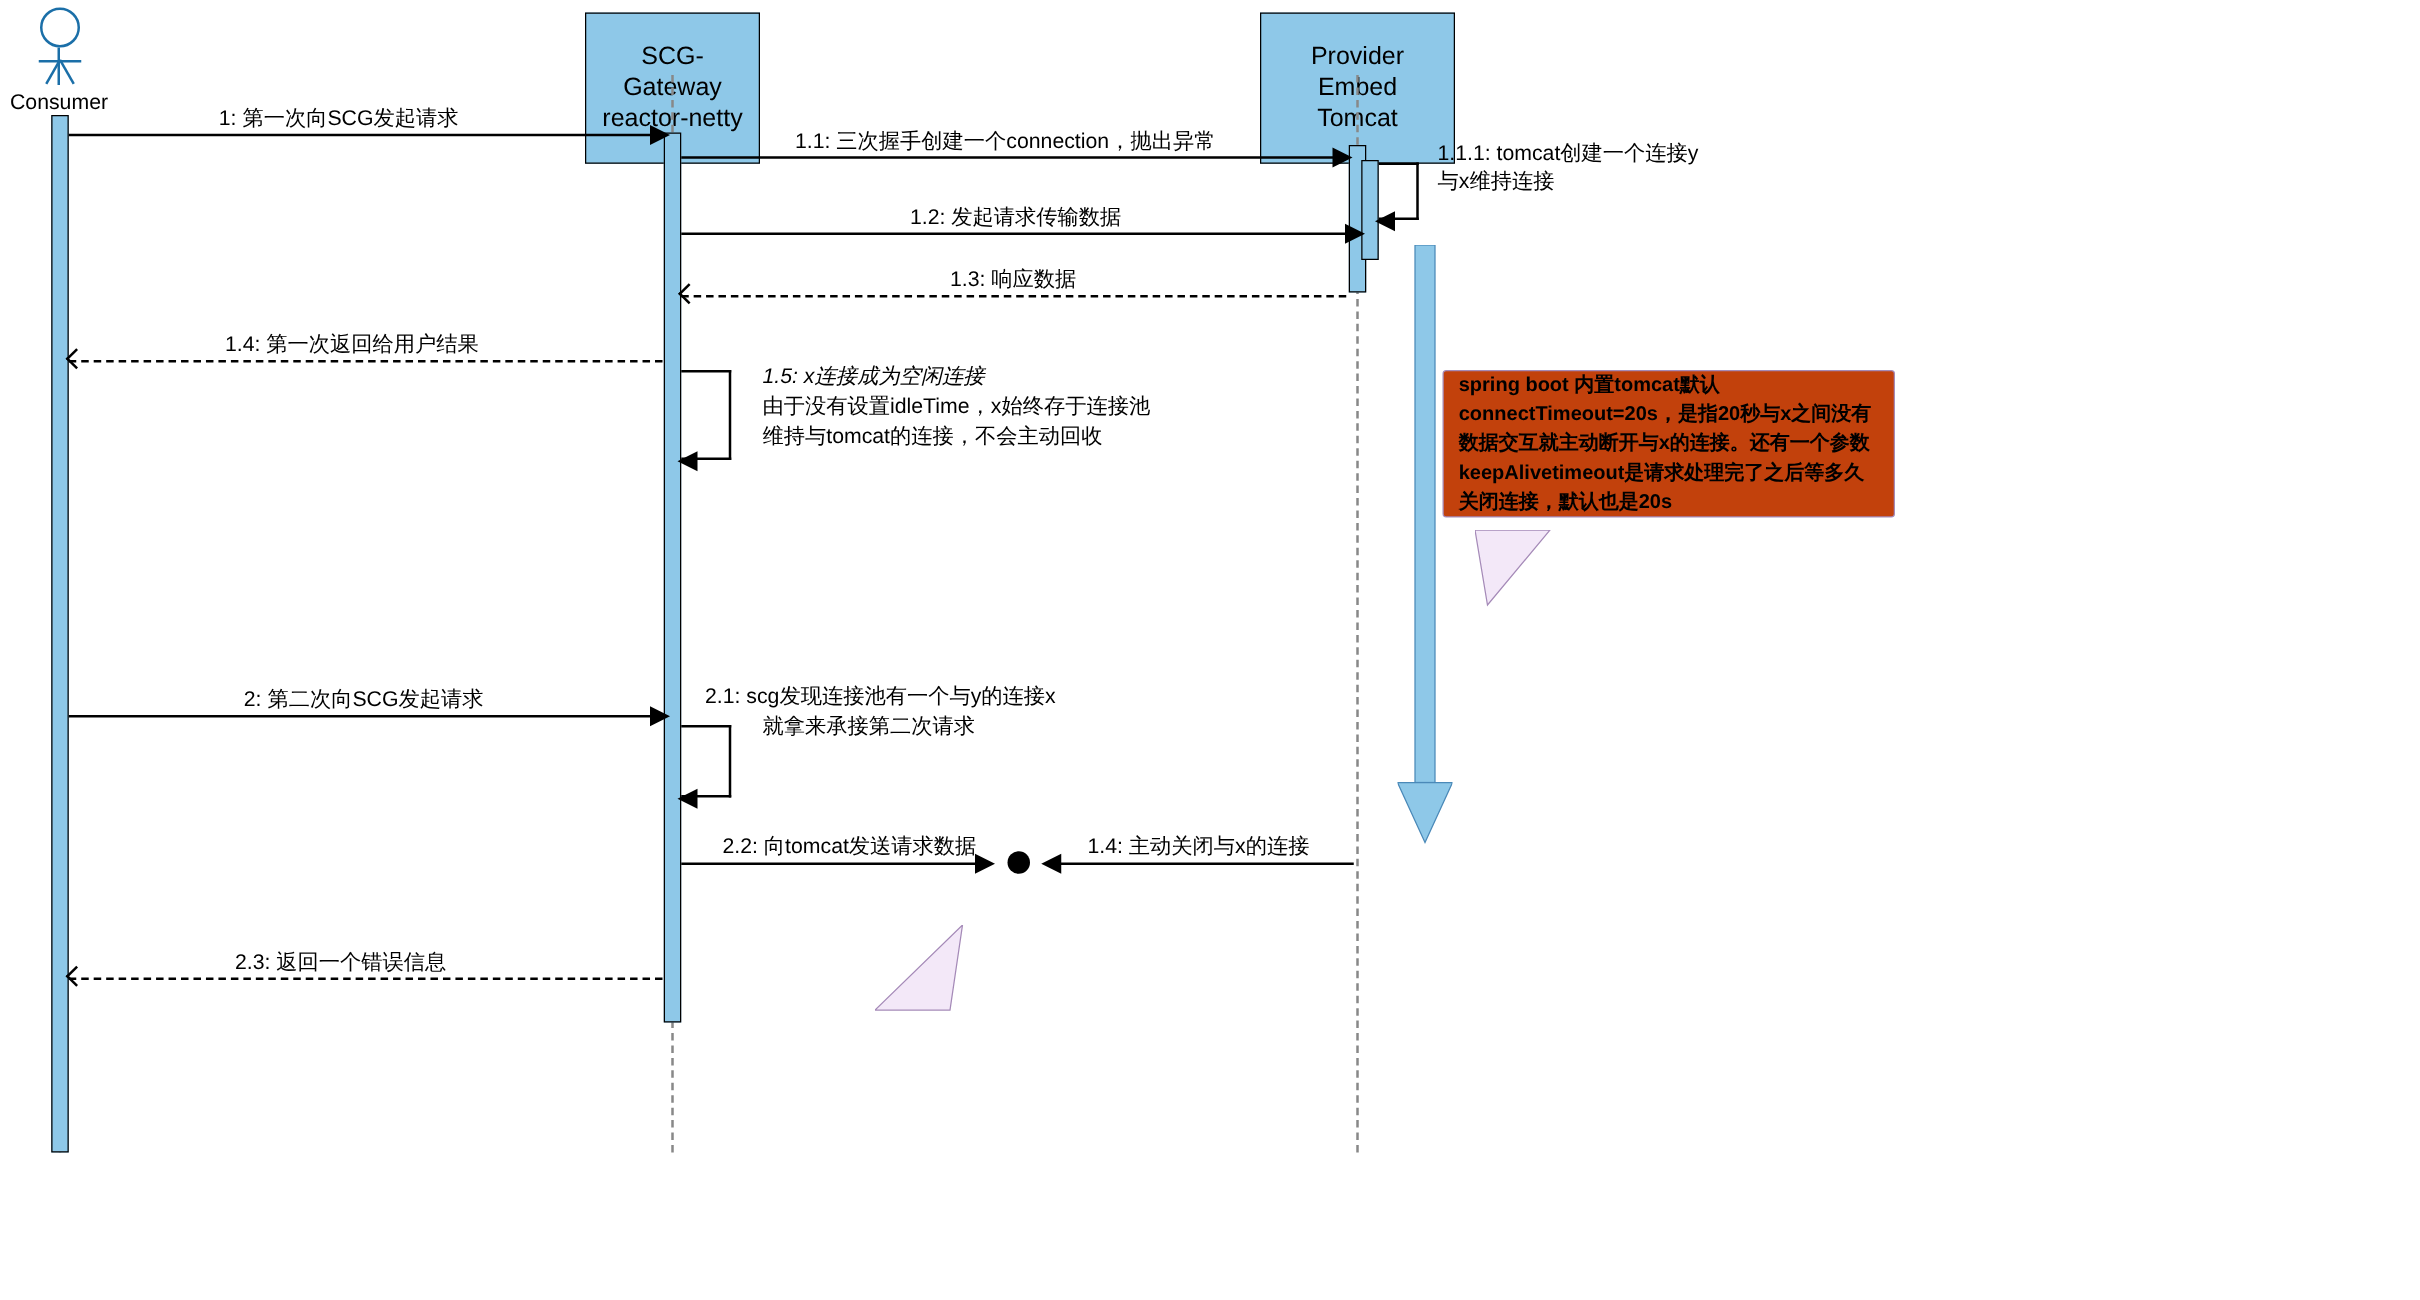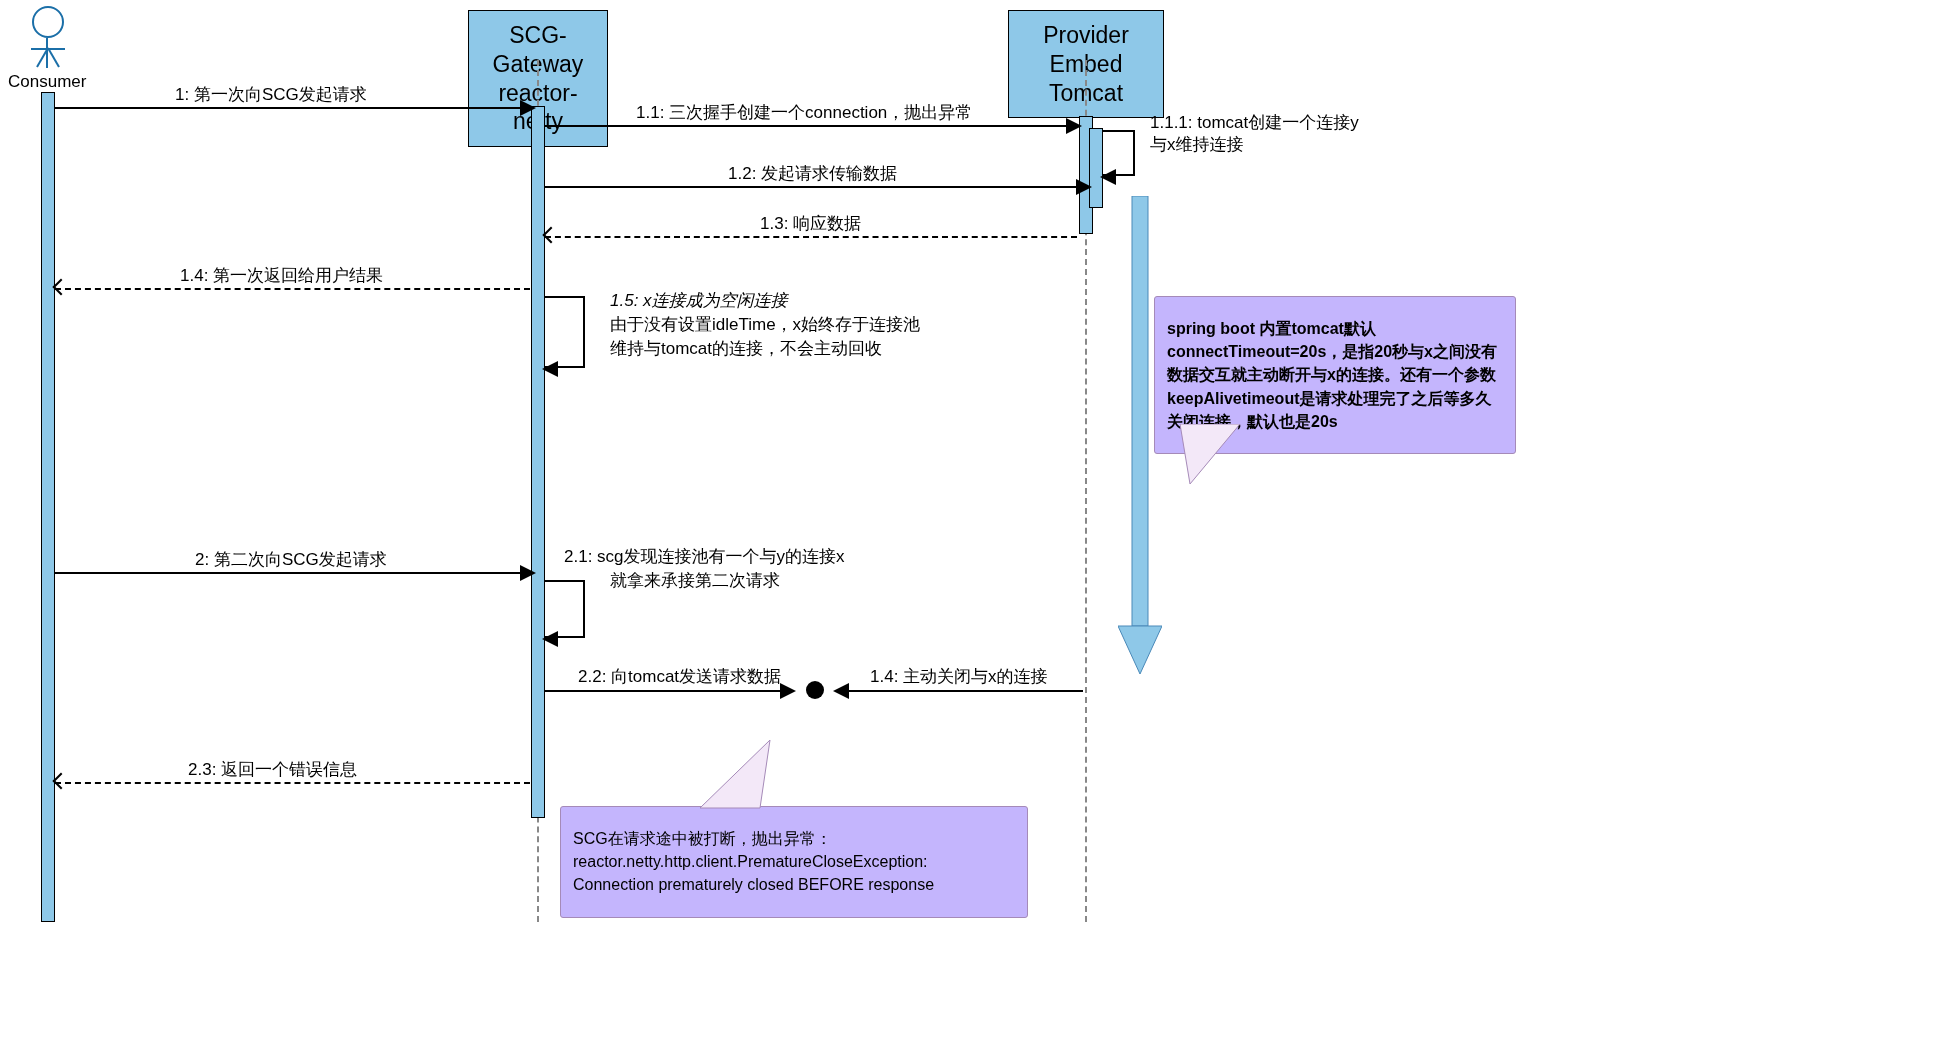--- a/index.html
+++ b/index.html
@@ -5,31 +5,31 @@
   * { box-sizing: border-box; margin: 0; padding: 0; }
   html, body { width: 1936px; height: 1040px; background: #fff; font-family: "Helvetica Neue", Arial, "PingFang SC", "Microsoft YaHei", sans-serif; }
   .canvas { position: relative; width: 1536px; height: 1040px; }
   .actor-head { position: absolute; width: 32px; height: 32px; border: 2px solid #1b6fa8; border-radius: 50%; }
   .actor-body { position: absolute; }
   .actor-body::before { content:""; position:absolute; left:15px; top:0; width:2px; height:30px; background:#1b6fa8; }
   .actor-body .arms { position:absolute; left:0; top:10px; width:34px; height:2px; background:#1b6fa8; }
   .actor-body .leg1 { position:absolute; left:6px; top:28px; width:22px; height:2px; background:#1b6fa8; transform: rotate(60deg); transform-origin: right center;}
   .actor-body .leg2 { position:absolute; left:6px; top:28px; width:22px; height:2px; background:#1b6fa8; transform: rotate(-60deg); transform-origin: left center;}
   .actor-label { position:absolute; font-size: 17px; color:#000; }
-  .participant-box { position:absolute; background:#8ec8e8; border:1px solid #000; text-align:center; padding:10px 12px; font-size:23px; line-height:1.25; }
+  .participant-box { position:absolute; background:#8ec8e8; border:1px solid #000; text-align:center; padding:22px 12px; font-size:20px; line-height:1.25; }
   .lifeline { position:absolute; width:0; border-left:2px dashed #888; }
   .activation { position:absolute; width:14px; background:#8ec8e8; border:1px solid #000; }
   .msg { position:absolute; height:2px; background:#000; }
   .msg.dashed { background:none; border-top:2px dashed #000; height:0; }
   .arrow-r { position:absolute; width:0; height:0; border-top:8px solid transparent; border-bottom:8px solid transparent; border-left:16px solid #000; }
   .arrow-l { position:absolute; width:0; height:0; border-top:8px solid transparent; border-bottom:8px solid transparent; border-right:16px solid #000; }
   .arrow-l-open { position:absolute; width:12px; height:12px; border-top:2px solid #000; border-left:2px solid #000; transform: rotate(-45deg); }
   .label { position:absolute; font-size:17px; text-align:left; white-space:pre; line-height:1.35; }
   .selfmsg { position:absolute; border:2px solid #000; border-left:none; }
-  .note { position:absolute; background:#c4b5fd; border:1px solid #a58ab8; border-radius:3px; padding:20px 12px; font-size:16px; line-height:1.45; font-weight:600; }
+  .note { position:absolute; background:#c2410c; border:1px solid #a58ab8; border-radius:3px; padding:0 12px; font-size:16px; line-height:1.45; font-weight:600; }
   .note-tail { position:absolute; }
   .collision { position:absolute; width:18px; height:18px; background:#000; border-radius:50%; }
   .bigarrow { position:absolute; }
 </style>
 </head>
 <body>
 <div class="canvas">
 
 <div class="actor-head" style="left:32px; top:6px;"></div>
 <div class="actor-body" style="left:31px; top:38px; width:34px; height:34px;">
@@ -115,20 +115,17 @@
 <div class="note" style="left:1154px; top:296px; width:362px;">spring boot 内置tomcat默认connectTimeout=20s，是指20秒与x之间没有数据交互就主动断开与x的连接。还有一个参数keepAlivetimeout是请求处理完了之后等多久关闭连接，默认也是20s</div>
 <svg class="note-tail" style="left:1180px; top:424px;" width="90" height="70">
   <polygon points="0,0 60,0 10,60" fill="#f3e8f8" stroke="#a58ab8" stroke-width="1"></polygon>
 </svg>
 
 <svg class="bigarrow" style="left:1118px; top:196px;" width="44" height="480">
   <rect x="14" y="0" width="16" height="430" fill="#8ec8e8" stroke="#4a89b8"></rect>
   <polygon points="0,430 44,430 22,478" fill="#8ec8e8" stroke="#4a89b8"></polygon>
 </svg>
 
-<div class="note" style="left:560px; top:806px; width:468px; white-space:pre-line; font-weight:400;">SCG在请求途中被打断，抛出异常：
-reactor.netty.http.client.PrematureCloseException:
-Connection prematurely closed BEFORE response</div>
 <svg class="note-tail" style="left:700px; top:740px;" width="80" height="70">
   <polygon points="70,0 0,68 60,68" fill="#f3e8f8" stroke="#a58ab8" stroke-width="1"></polygon>
 </svg>
 
 </div>
 
 </body></html>

